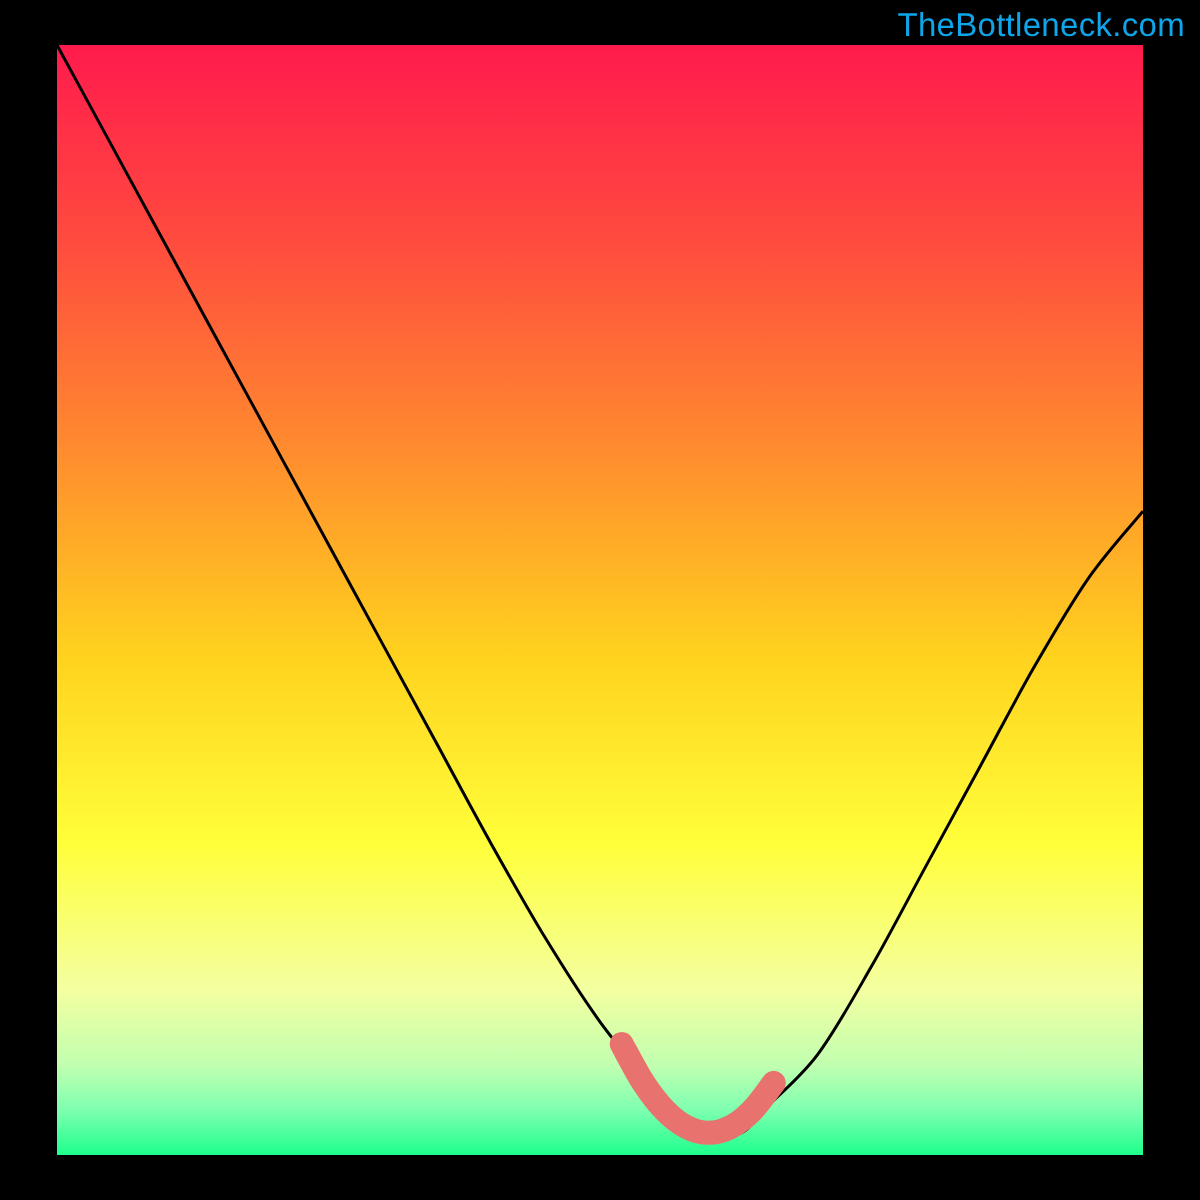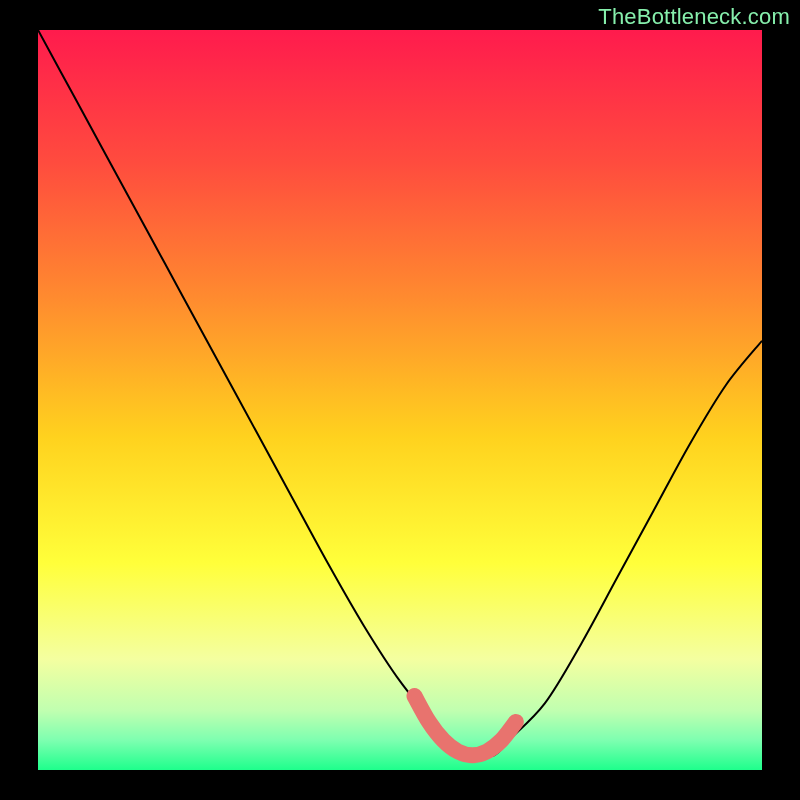--- a/index.html
+++ b/index.html
@@ -8,21 +8,21 @@
     height: 800px;
     background: #000;
     position: relative;
     font-family: Arial, Helvetica, sans-serif;
     overflow: hidden;
   }
   .watermark {
     position: absolute;
     top: 4px;
     right: 10px;
-    color: #86efac;
+    color: #0ea5e9;
     font-size: 22px;
     font-weight: 500;
     z-index: 10;
     letter-spacing: 0.2px;
   }
   .plot {
     position: absolute;
     left: 38px;
     top: 30px;
     width: 724px;

